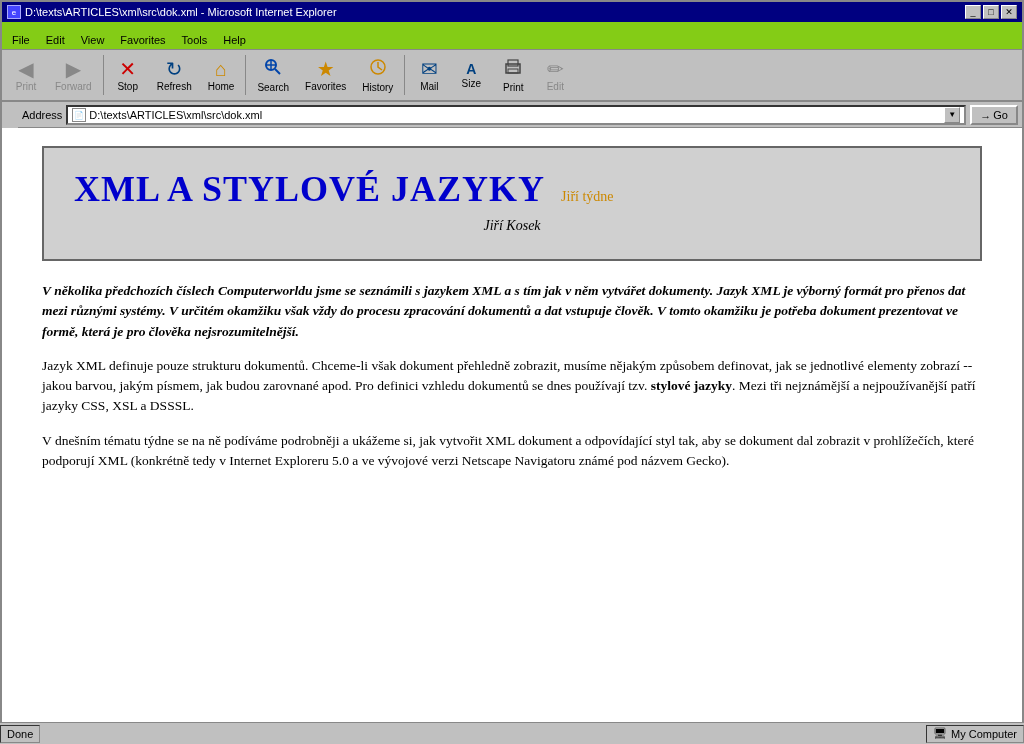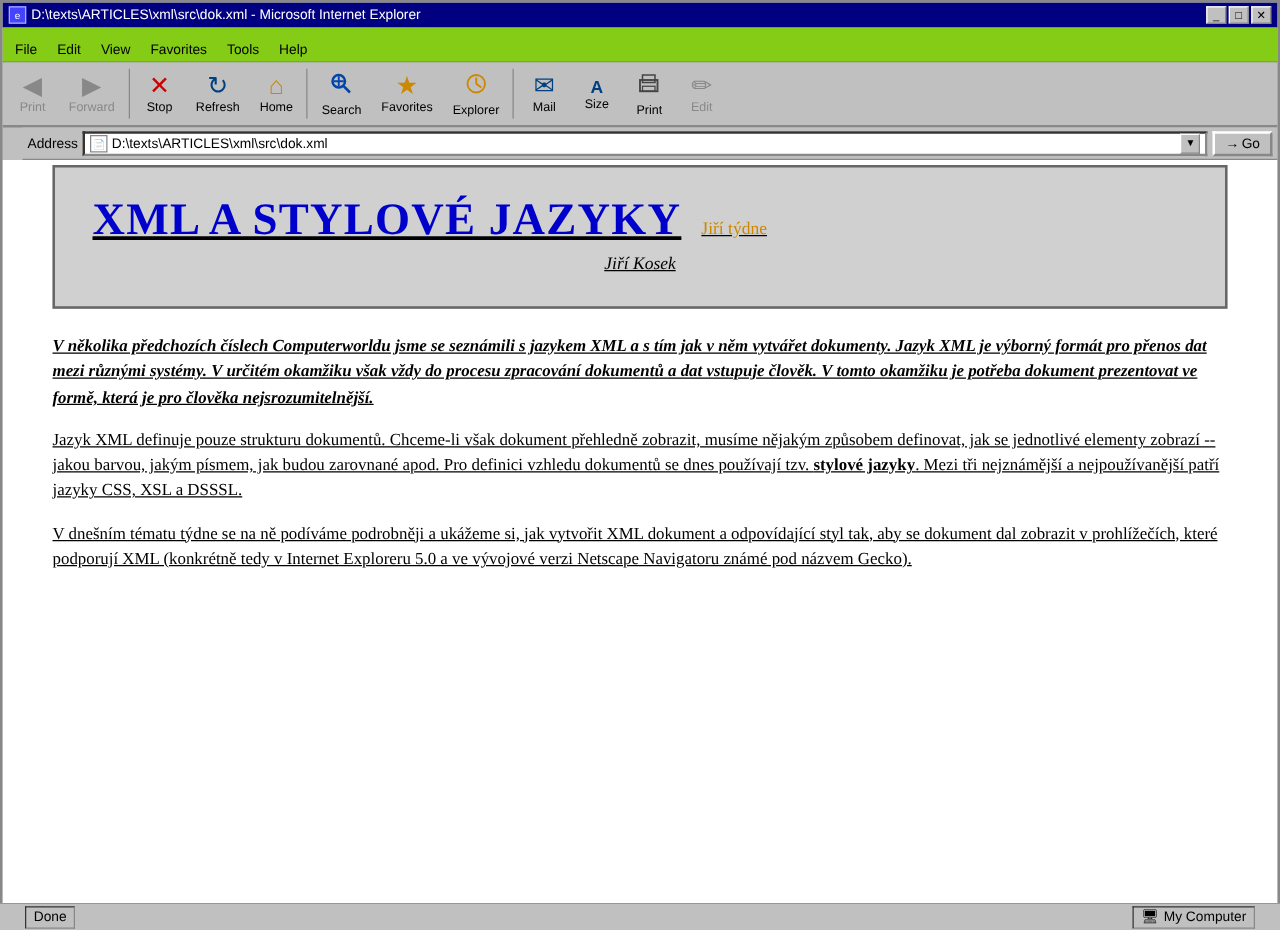--- a/index.html
+++ b/index.html
@@ -181,23 +181,22 @@
       gap: 2px;
       height: 20px;
     }
 
     
     #content-area {
       background: white;
       overflow-y: auto;
       overflow-x: hidden;
       height: calc(744px - 20px - 20px - 52px - 26px - 22px);
-      padding: 4px 40px;
+      padding: 18px 40px;
       font-family: 'Times New Roman', Times, serif;
-      text-decoration: underline;
     }
 
     
     #header-box {
       border: 2px solid #666;
       background: #d0d0d0;
       padding: 20px 30px 25px 30px;
       margin-bottom: 20px;
     }
     #header-title {
@@ -250,21 +249,21 @@
       left: 0;
       width: 1024px;
       height: 22px;
       background: #c0c0c0;
       border-top: 1px solid #888;
       display: flex;
       align-items: center;
       justify-content: space-between;
       font-family: Arial, sans-serif;
       font-size: 11px;
-      padding: 0 20px;
+      padding: 0 0;
     }
     #status-left {
       display: flex;
       align-items: center;
       gap: 4px;
     }
     #status-right {
       display: flex;
       align-items: center;
       gap: 4px;
@@ -367,21 +366,21 @@
     <div class="btn-icon icon-favorites">★</div>
     <span>Favorites</span>
   </div>
   <div class="toolbar-btn">
     <div class="btn-icon icon-history">
       <svg width="20" height="20" viewBox="0 0 20 20">
         <circle cx="10" cy="10" r="7" fill="none" stroke="#cc8800" stroke-width="1.5"></circle>
         <polyline points="10,5 10,10 14,13" fill="none" stroke="#cc8800" stroke-width="1.5"></polyline>
       </svg>
     </div>
-    <span>Explorer</span>
+    <span>History</span>
   </div>
   <div class="toolbar-separator"></div>
   <div class="toolbar-btn">
     <div class="btn-icon icon-mail">✉</div>
     <span>Mail</span>
   </div>
   <div class="toolbar-btn">
     <div class="btn-icon icon-size" style="font-size:14px; font-weight:bold; color:#004080;">A</div>
     <span>Size</span>
   </div>

